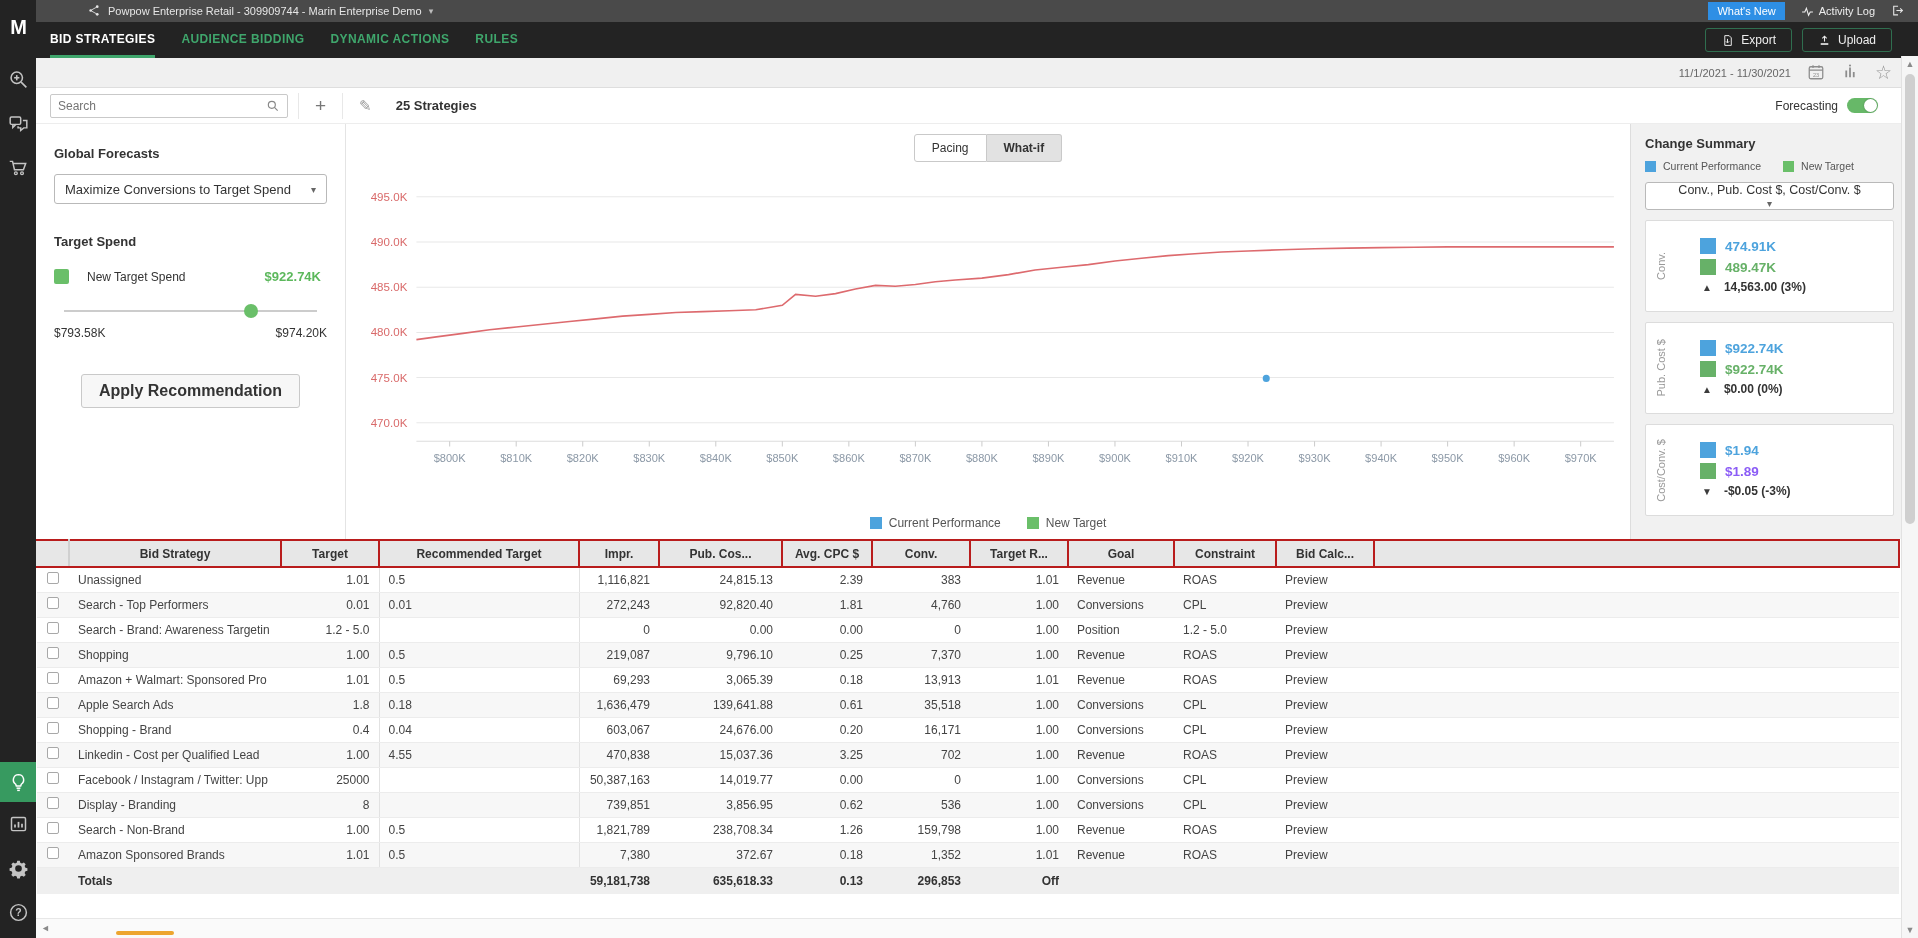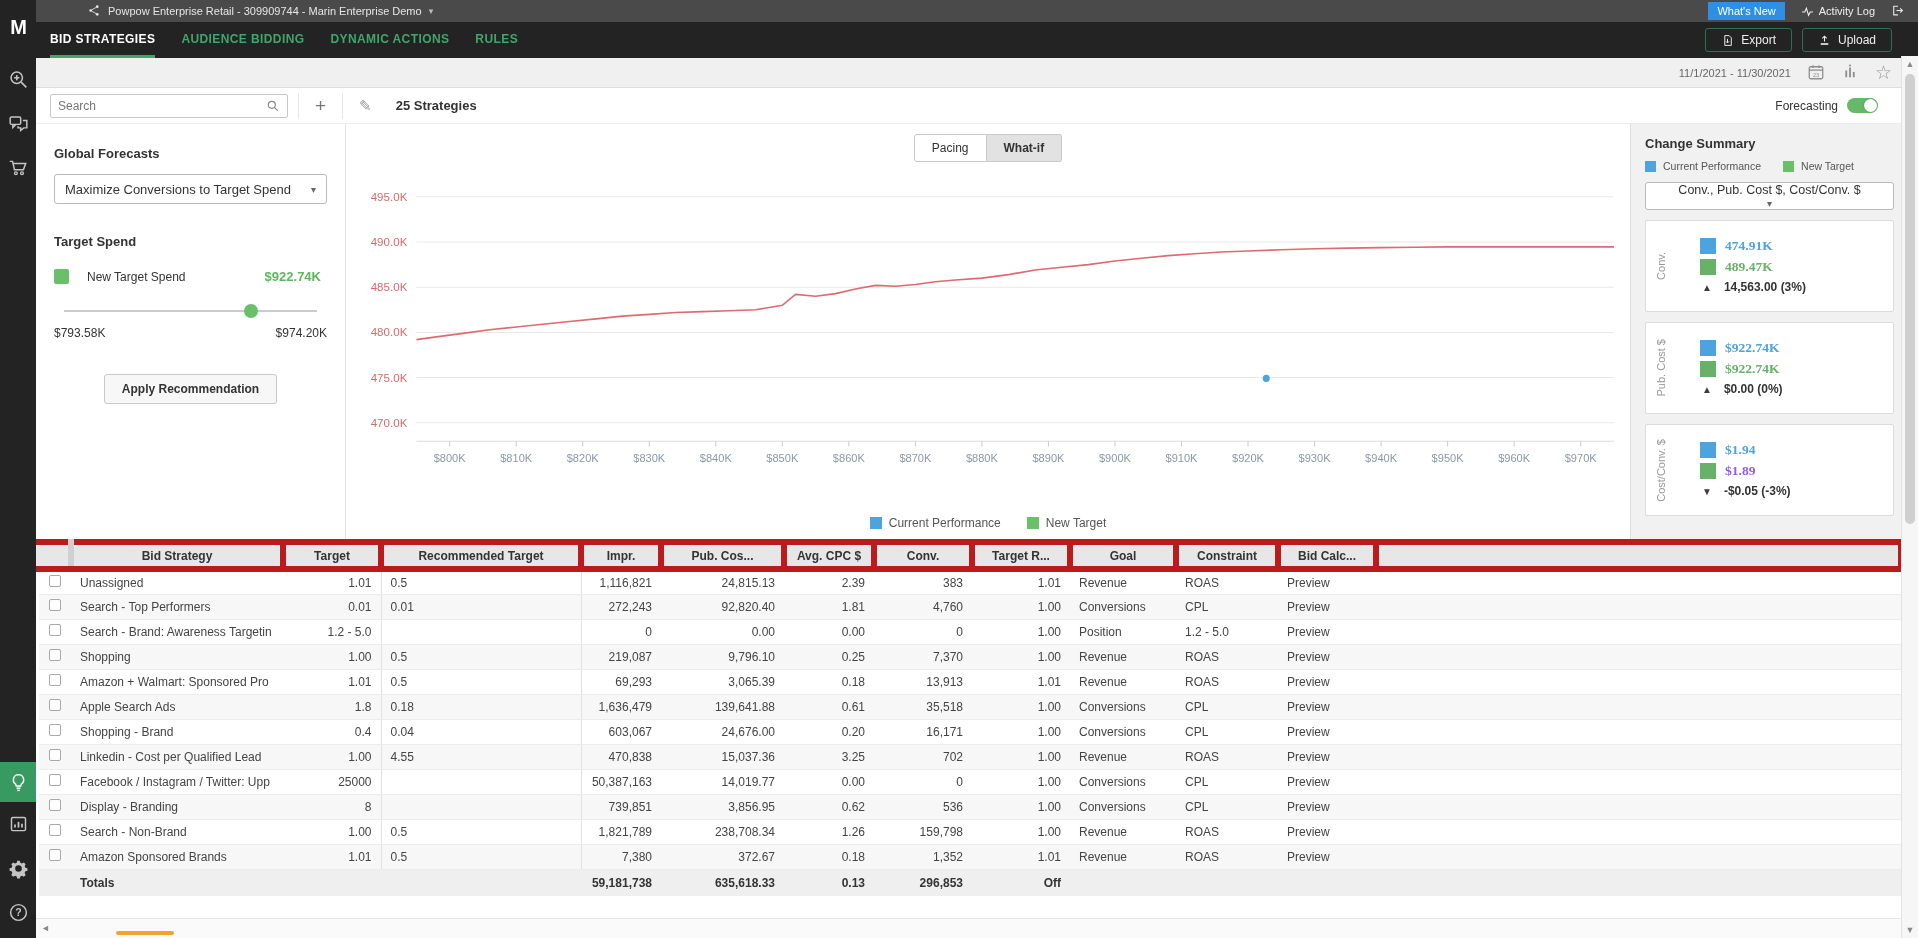--- a/index.html
+++ b/index.html
@@ -58,50 +58,50 @@
   .caret { color:#666; font-size:10px; }
   .ts-title { margin-top:30px; }
   .nts-row { display:flex; align-items:center; margin:20px 0 0; font-size:12px; color:#333; }
   .sq { width:15px; height:15px; border-radius:2px; flex-shrink:0; }
   .nts-label { margin-left:18px; }
   .nts-value { margin-left:auto; font-weight:bold; font-size:13px; color:#5cb85c; padding-right:6px; }
   .slider { position:relative; height:14px; margin:20px 10px 0; }
   .slider-track { position:absolute; left:0; right:0; top:6px; height:2px; background:#ccc; }
   .slider-knob { position:absolute; top:0; left:71%; width:14px; height:14px; border-radius:50%; background:#6abf69; cursor:pointer; }
   .slider-labels { display:flex; justify-content:space-between; margin:8px 0 0; font-size:12px; color:#333; }
-  .apply-btn { display:block; margin:34px auto 0; background:#f7f7f7; border:1px solid #c9c9c9; border-radius:3px; font-size:12px; font-weight:bold; color:#333; padding:7px 17px; cursor:pointer; font-family:"Liberation Sans",sans-serif; }
+  .apply-btn { display:block; margin:34px auto 0; background:#f7f7f7; border:1px solid #c9c9c9; border-radius:3px; font-size:16px; font-weight:bold; color:#333; padding:7px 17px; cursor:pointer; font-family:"Liberation Sans",sans-serif; }
 
   .chart-panel { flex:1; min-width:0; display:flex; flex-direction:column; padding:8px 6px 0; }
   .chart-tabs { display:flex; justify-content:center; margin:2px 0 4px; }
   .ctab { border:1px solid #c9c9c9; background:#fff; font-size:12px; color:#333; padding:6px 17px; cursor:pointer; }
   .ctab.first { border-radius:3px 0 0 3px; }
   .ctab.last { border-radius:0 3px 3px 0; border-left:none; }
   .ctab.active { background:#e2e2e2; font-weight:bold; }
   .chart-svg { flex:1; width:100%; }
   .chart-legend { height:32px; display:flex; justify-content:center; align-items:center; gap:26px; font-size:12px; color:#555; }
   .leg-item { display:flex; align-items:center; gap:7px; }
   .leg-sq { width:12px; height:12px; }
 
   .summary-panel { width:288px; flex-shrink:0; background:#f1f1f1; border-left:1px solid #ddd; padding:12px 24px 0 14px; }
   .sum-legend { display:flex; gap:22px; margin:9px 0 10px; font-size:10.5px; color:#555; }
   .sum-legend .leg-sq { width:11px; height:11px; }
   .summary-panel .select { margin-top:2px; height:28px; font-size:12.5px;flex-direction:column; }
   .metric-card { background:#fff; border:1px solid #dcdcdc; border-radius:2px; margin-top:10px; display:flex; padding:7px 6px; height:92px; }
   .metric-label { width:18px; display:flex; align-items:center; justify-content:center; }
   .metric-label span { writing-mode:vertical-rl; transform:rotate(180deg); color:#999; font-size:11px; white-space:nowrap; }
   .metric-vals { flex:1; padding-left:30px; display:flex; flex-direction:column; justify-content:center; gap:5px; }
-  .mv-row { display:flex; align-items:center; gap:9px; font-weight:bold; font-size:13.5px;font-family:Liberation Serif, serif; }
+  .mv-row { display:flex; align-items:center; gap:9px; font-weight:bold; font-size:13.5px; }
   .mv-sq { width:16px; height:16px; flex-shrink:0; }
   .mv-delta { display:flex; align-items:center; gap:12px; font-weight:bold; font-size:12px; color:#333; margin-left:2px; }
   .tri { font-size:10px; color:#3c3c3c; }
 
   
   .grid-area { flex:1; overflow:hidden; background:#fff; }
   table { border-collapse:collapse; table-layout:fixed; width:1862px; font-size:12px; color:#444; }
-  thead th { background:#e7e7e7; border:6px solid #b91c1c; height:27px; font-size:12px; font-weight:bold; color:#333; text-align:center; white-space:nowrap; overflow:hidden; }
+  thead th { background:#e7e7e7; border:2px solid #b91c1c; height:27px; font-size:12px; font-weight:bold; color:#333; text-align:center; white-space:nowrap; overflow:hidden; }
   thead th.cb-col, thead th.filler { border-left-color:#e7e7e7; }
   thead th.cb-col { border-right-color:#d0d0d0; }
   tbody td { height:25px; padding:0 9px; border-bottom:1px solid #ececec; white-space:nowrap; overflow:hidden; }
   tbody tr:nth-child(even) { background:#f7f7f7; }
   td.r { text-align:right; }
   td.vline { border-right:1px solid #e2e2e2; }
   .cb { display:inline-block; width:12px; height:12px; border:1px solid #a8a8a8; border-radius:2px; background:#fff; cursor:pointer; }
   td.cb-cell { text-align:center; padding:0; }
   tfoot td { background:#efefef; font-weight:bold; color:#333; height:27px; padding:0 9px; border-top:1px solid #d8d8d8; white-space:nowrap; }
 

